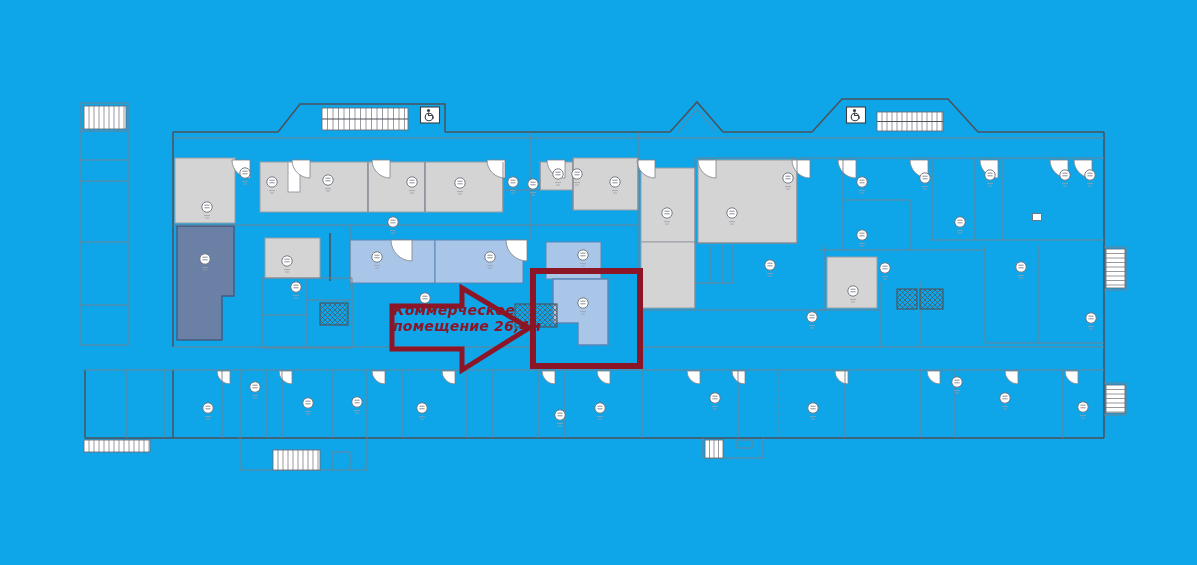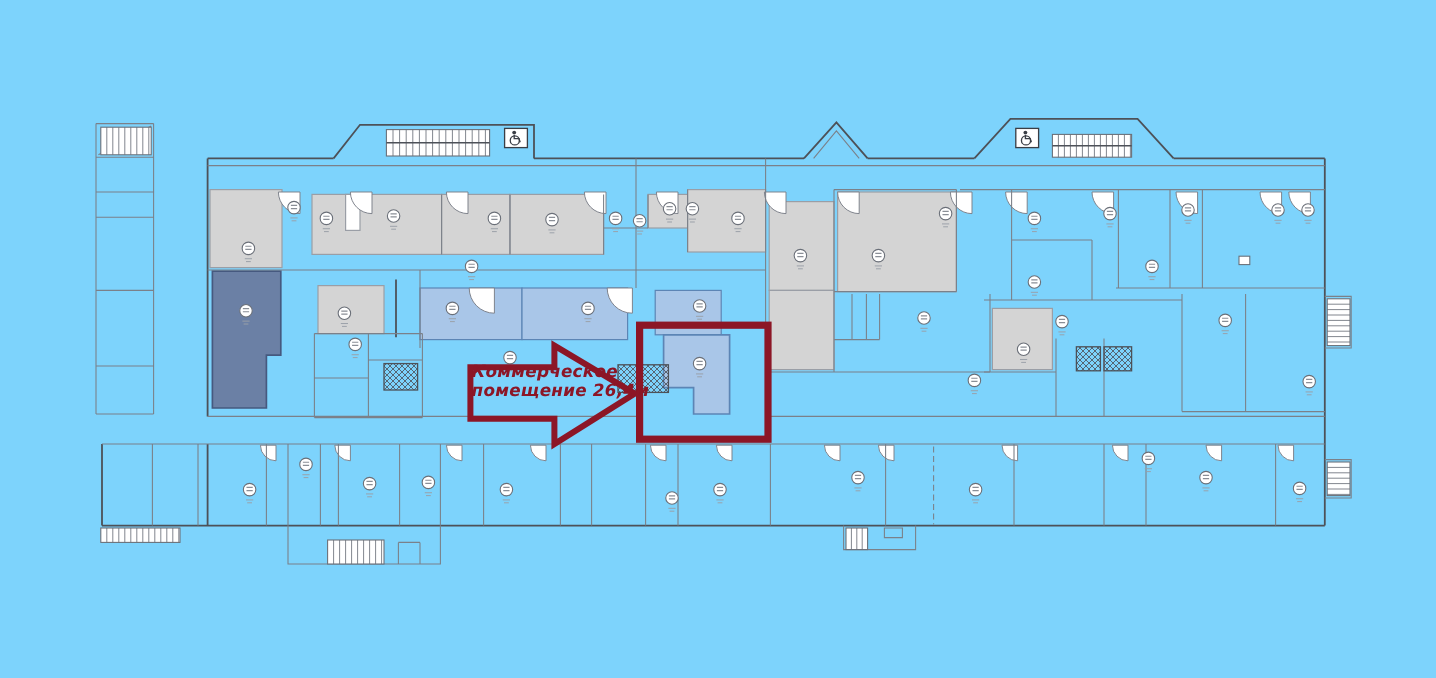--- a/index.html
+++ b/index.html
@@ -1,16 +1,16 @@
 <!DOCTYPE html>
 <html><head>
 <meta charset="utf-8">
 <style>
   html,body{margin:0;padding:0;background:#ffffff;}
-  .stage{position:relative;width:1197px;height:565px;background:#7dd3fc;overflow:hidden;
+  .stage{position:relative;width:1197px;height:565px;background:#0ea5e9;overflow:hidden;
          font-family:"DejaVu Sans",sans-serif;}
   svg{position:absolute;left:0;top:0;}
   .w1{stroke:#7b8089;stroke-width:0.9;fill:none;}
   .w2{stroke:#4d5158;stroke-width:1.5;fill:none;}
   .dash{stroke:#7b8089;stroke-width:0.9;fill:none;stroke-dasharray:5 3;}
   .note{position:absolute;left:393px;top:303px;white-space:nowrap;
         font-style:italic;font-weight:bold;font-size:14px;line-height:15.5px;
         letter-spacing:0.2px;}
 </style>
 </head>

